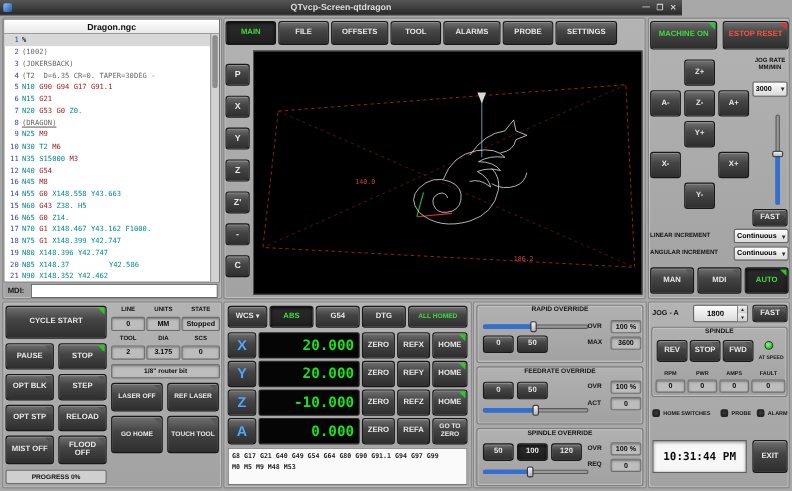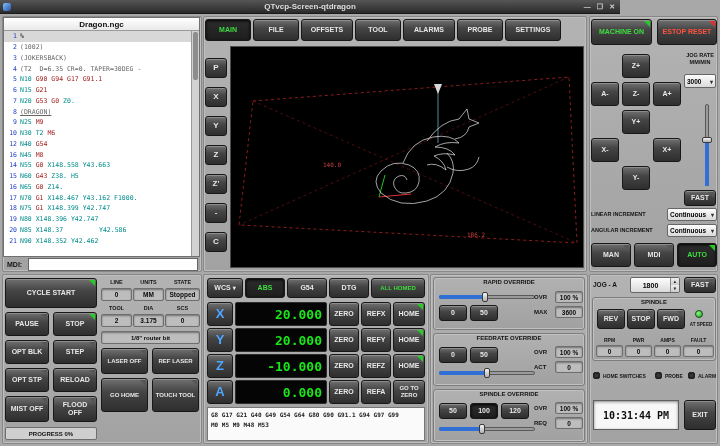--- a/index.html
+++ b/index.html
@@ -101,20 +101,21 @@
         <div class="gline sel"><span class="gnum">1</span><span style="color: rgb(34, 34, 34);">%</span></div>
         <div class="gline"><span class="gnum">2</span><span style="color: rgb(102, 102, 102);">(1002)</span></div>
         <div class="gline"><span class="gnum">3</span><span style="color: rgb(102, 102, 102);">(JOKERSBACK)</span></div>
         <div class="gline"><span class="gnum">4</span><span style="color: rgb(102, 102, 102);">(T2  D=6.35 CR=0. TAPER=30DEG -</span></div>
         <div class="gline"><span class="gnum">5</span><span style="color: rgb(0, 139, 139);">N10</span><span> </span><span style="color: rgb(162, 32, 32);">G90</span><span> </span><span style="color: rgb(162, 32, 32);">G94</span><span> </span><span style="color: rgb(162, 32, 32);">G17</span><span> </span><span style="color: rgb(162, 32, 32);">G91.1</span></div>
         <div class="gline"><span class="gnum">6</span><span style="color: rgb(0, 139, 139);">N15</span><span> </span><span style="color: rgb(162, 32, 32);">G21</span></div>
         <div class="gline"><span class="gnum">7</span><span style="color: rgb(0, 139, 139);">N20</span><span> </span><span style="color: rgb(162, 32, 32);">G53</span><span> </span><span style="color: rgb(162, 32, 32);">G0</span><span> </span><span style="color: rgb(0, 139, 139);">Z0.</span></div>
         <div class="gline"><span class="gnum">8</span><span style="color: rgb(102, 102, 102); text-decoration: underline;">(DRAGON)</span></div>
         <div class="gline"><span class="gnum">9</span><span style="color: rgb(0, 139, 139);">N25</span><span> </span><span style="color: rgb(162, 32, 32);">M9</span></div>
         <div class="gline"><span class="gnum">10</span><span style="color: rgb(0, 139, 139);">N30</span><span> </span><span style="color: rgb(0, 139, 139);">T2</span><span> </span><span style="color: rgb(162, 32, 32); text-align: center;">M6</span></div>
+        <div class="gline"><span class="gnum">11</span><span style="color: rgb(0, 139, 139);">N35</span><span> </span><span style="color: rgb(0, 139, 139);">S15000</span><span> </span><span style="color: rgb(162, 32, 32);">M3</span></div>
         <div class="gline"><span class="gnum">12</span><span style="color: rgb(0, 139, 139);">N40</span><span> </span><span style="color: rgb(162, 32, 32);">G54</span></div>
         <div class="gline"><span class="gnum">16</span><span style="color: rgb(0, 139, 139);">N45</span><span> </span><span style="color: rgb(162, 32, 32);">M8</span></div>
         <div class="gline"><span class="gnum">14</span><span style="color: rgb(0, 139, 139); text-align: center;">N55</span><span> </span><span style="color: rgb(162, 32, 32);">G0</span><span> </span><span style="color: rgb(0, 139, 139);">X148.558</span><span> </span><span style="color: rgb(0, 139, 139);">Y43.663</span></div>
         <div class="gline"><span class="gnum">15</span><span style="color: rgb(0, 139, 139);">N60</span><span> </span><span style="color: rgb(162, 32, 32);">G43</span><span> </span><span style="color: rgb(0, 139, 139);">Z38.</span><span> </span><span style="color: rgb(0, 139, 139);">H5</span></div>
         <div class="gline"><span class="gnum">16</span><span style="color: rgb(0, 139, 139);">N65</span><span> </span><span style="color: rgb(162, 32, 32);">G0</span><span> </span><span style="color: rgb(0, 139, 139);">Z14.</span></div>
         <div class="gline"><span class="gnum">17</span><span style="color: rgb(0, 139, 139);">N70</span><span> </span><span style="color: rgb(162, 32, 32);">G1</span><span> </span><span style="color: rgb(0, 139, 139);">X148.467</span><span> </span><span style="color: rgb(0, 139, 139);">Y43.162</span><span> </span><span style="color: rgb(0, 139, 139);">F1000.</span></div>
         <div class="gline"><span class="gnum">18</span><span style="color: rgb(0, 139, 139);">N75</span><span> </span><span style="color: rgb(162, 32, 32);">G1</span><span> </span><span style="color: rgb(0, 139, 139);">X148.399</span><span> </span><span style="color: rgb(0, 139, 139);">Y42.747</span></div>
         <div class="gline"><span class="gnum">19</span><span style="color: rgb(0, 139, 139);">N80</span><span> </span><span style="color: rgb(0, 139, 139);">X148.396</span><span> </span><span style="color: rgb(0, 139, 139);">Y42.747</span></div>
         <div class="gline"><span class="gnum">20</span><span style="color: rgb(0, 139, 139);">N85</span><span> </span><span style="color: rgb(0, 139, 139);">X148.37</span><span> </span><span style="color: rgb(0, 139, 139); margin-left: 32px;">Y42.586</span></div>
         <div class="gline"><span class="gnum">21</span><span style="color: rgb(0, 139, 139);">N90</span><span> </span><span style="color: rgb(0, 139, 139);">X148.352</span><span> </span><span style="color: rgb(0, 139, 139);">Y42.462</span></div>

